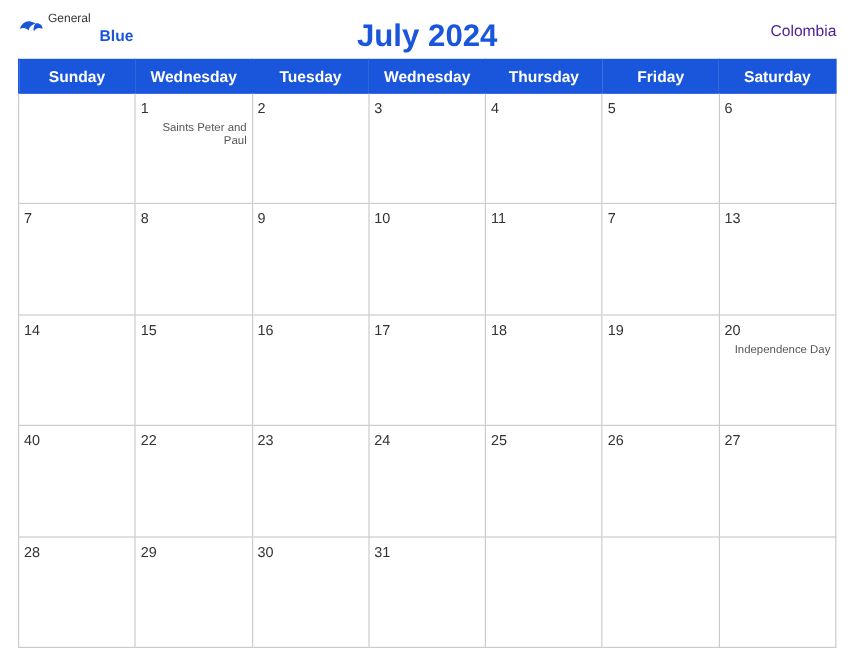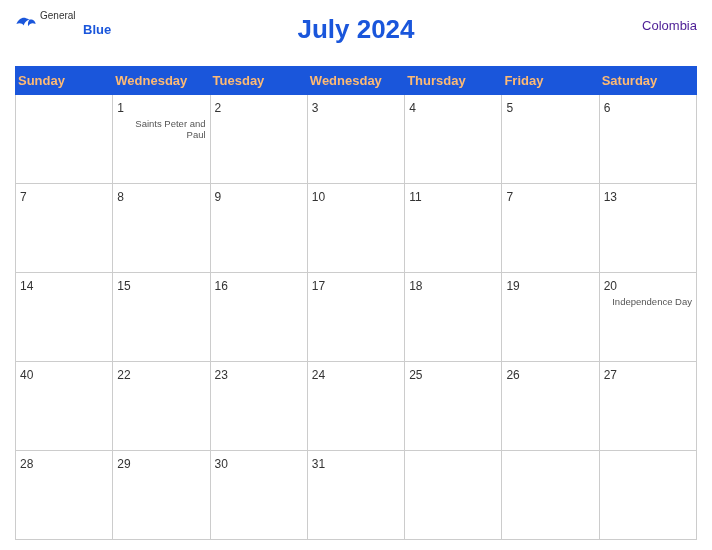--- a/index.html
+++ b/index.html
@@ -15,21 +15,21 @@
       height: 550px;
       padding: 10px 15px 10px 15px;
       display: flex;
       flex-direction: column;
     }
     .header {
       display: flex;
       align-items: center;
       justify-content: center;
       position: relative;
-      margin-bottom: 21px;
+      margin-bottom: 4px;
       padding-top: 4px;
     }
     .logo {
       position: absolute;
       left: 0;
       top: 0;
       display: flex;
       flex-direction: column;
       align-items: flex-start;
     }
@@ -68,22 +68,22 @@
       color: #4c1d95;
     }
     .calendar {
       flex: 1;
       border-collapse: collapse;
       width: 100%;
       table-layout: fixed;
     }
     .calendar th {
       background-color: #1a56db;
-      color: #fdba74;
-      text-align: left;
+      color: #ffffff;
+      text-align: center;
       font-size: 13px;
       font-weight: bold;
       padding: 6px 2px;
       border: 1px solid #1a56db;
     }
     .calendar td {
       border: 1px solid #ccc;
       vertical-align: top;
       padding: 3px 4px;
       width: calc(100% / 7);

